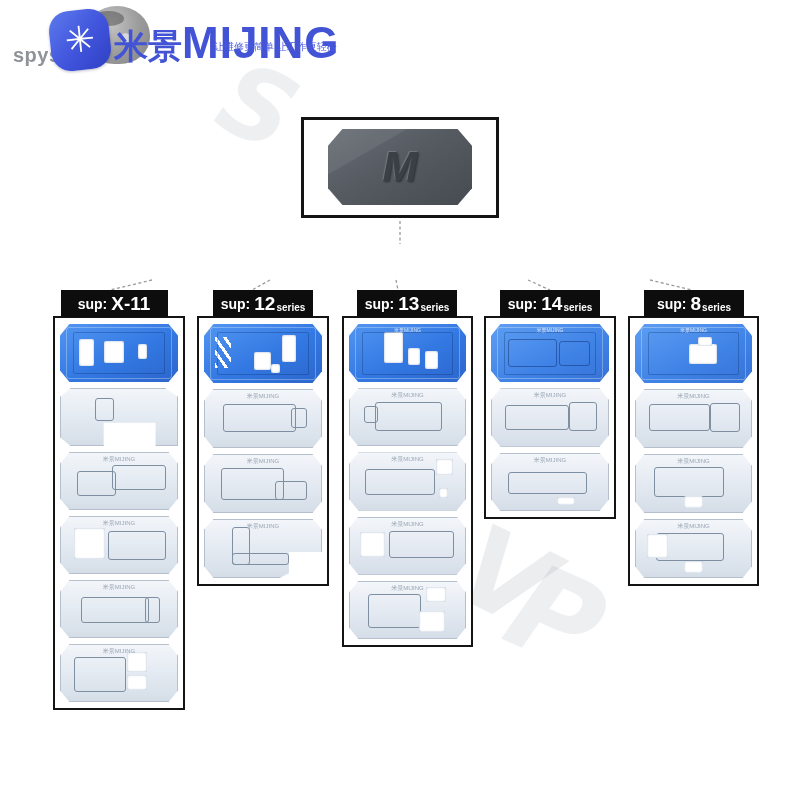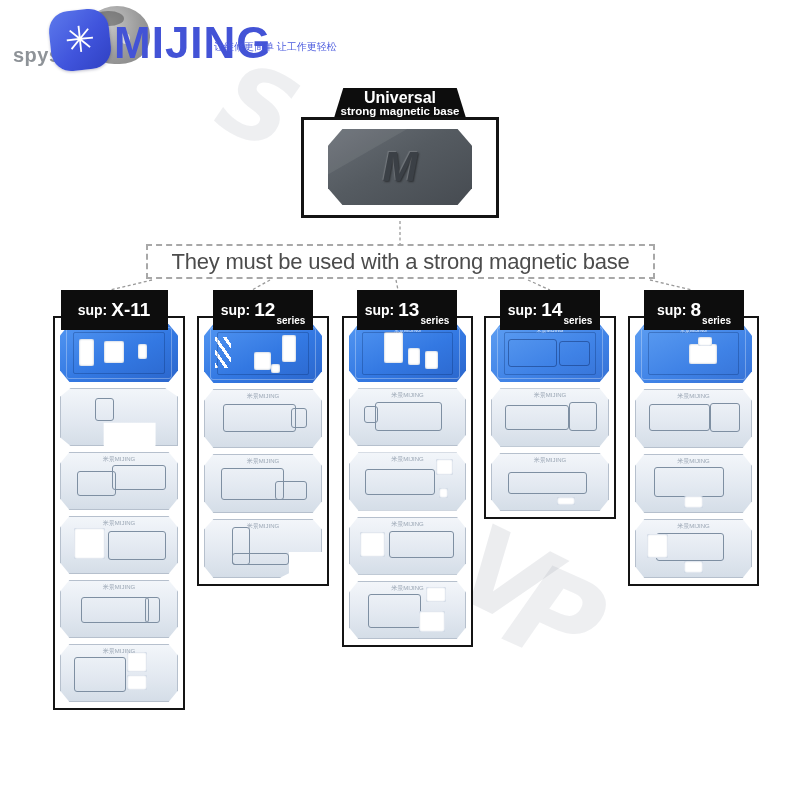--- a/index.html
+++ b/index.html
@@ -51,21 +51,21 @@
   .pbase .emboss{position:relative;font-size:42px;font-weight:900;font-style:italic;color:#3b4046;
          text-shadow:-1px -1px 1px rgba(255,255,255,.18),1px 1px 2px rgba(0,0,0,.45);}
 
   
   svg.connect{position:absolute;left:0;top:0;z-index:2;pointer-events:none;}
   .banner{position:absolute;left:146px;top:244px;width:509px;height:35px;z-index:3;background:#fff;
           border:2px dashed #a8a8a8;box-sizing:border-box;display:flex;align-items:center;justify-content:center;}
   .banner span{font-size:22px;color:#4c4c4c;letter-spacing:-.2px;}
 
   
-  .colhead{position:absolute;top:290px;height:40px;z-index:4;background:#0d0d0d;color:#fff;
+  .colhead{position:absolute;top:290px;height:27px;z-index:4;background:#0d0d0d;color:#fff;
            display:flex;align-items:center;justify-content:center;box-sizing:border-box;padding:0 6px;}
   .colhead .pfx{font-size:14px;font-weight:600;margin-right:4px;}
   .colhead .mdl{font-size:19px;font-weight:800;}
   .colhead .sfx{font-size:10px;font-weight:600;align-self:flex-end;margin-bottom:4px;margin-left:1px;}
   .h1{left:61px;width:107px;}
   .h2{left:213px;width:100px;}
   .h3{left:357px;width:100px;}
   .h4{left:500px;width:100px;}
   .h5{left:644px;width:100px;}
 
@@ -172,49 +172,43 @@
 
   <div class="ghost">
     <div class="eye l"></div>
     <div class="eye r"></div>
   </div>
   <div class="wm-text">spyshop</div>
   <div class="logo-badge">
     <span>✳</span>
   </div>
   <div class="brand-line">
+    <span class="brand-cn">米景</span>
     <span class="brand-en">MIJING</span>
   </div>
   <div class="brand-tagline">让维修更简单 让工作更轻松</div>
 
-  <div class="plabel">
-    <div class="t1">Universal</div>
-    <div class="t2">strong magnetic base</div>
-  </div>
   <div class="pframe">
     <div class="pbase">
       <div class="facet"></div>
       <div class="emboss">M</div>
     </div>
   </div>
 
   <svg class="connect" width="800" height="800" viewBox="0 0 800 800">
     <g stroke="#9a9a9a" stroke-width="1.3" stroke-dasharray="3 2.5" fill="none">
       <line x1="400" y1="221" x2="400" y2="244"></line>
       <line x1="152" y1="280" x2="110" y2="290"></line>
       <line x1="270" y1="280" x2="252" y2="290"></line>
       <line x1="396" y1="280" x2="398" y2="290"></line>
       <line x1="528" y1="280" x2="550" y2="290"></line>
       <line x1="650" y1="280" x2="692" y2="290"></line>
     </g>
   </svg>
 
-  <div class="banner">
-    <span>They must be used with a strong magnetic base</span>
-  </div>
 
   <div class="colhead h1">
     <span class="pfx">sup:</span>
     <span class="mdl">X-11</span>
     <span class="sfx"></span>
   </div>
   <div class="colhead h2">
     <span class="pfx">sup:</span>
     <span class="mdl">12</span>
     <span class="sfx">series</span>

